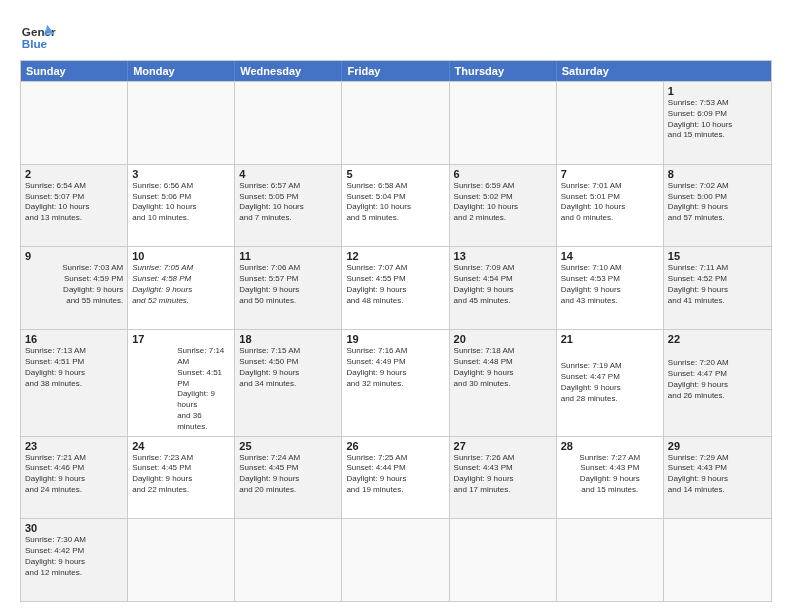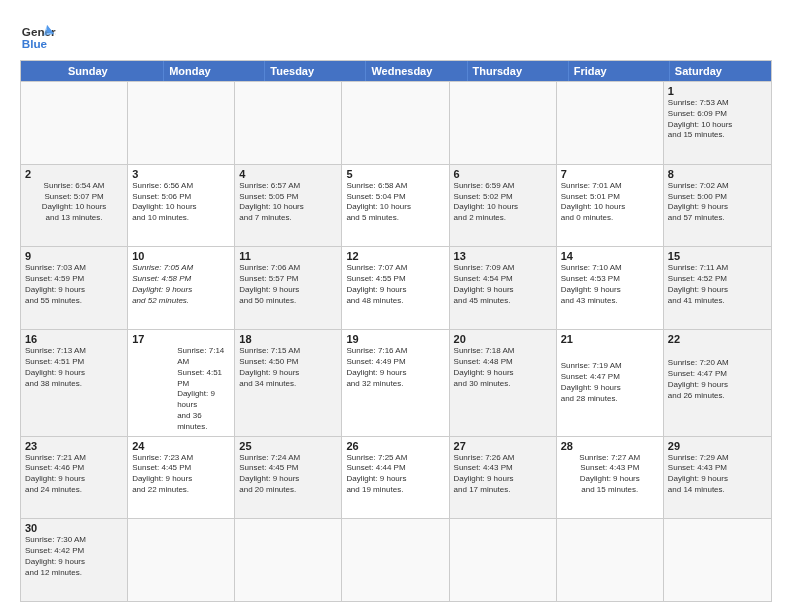--- a/index.html
+++ b/index.html
@@ -48,21 +48,20 @@
     .calendar {
       flex: 1;
       display: flex;
       flex-direction: column;
       border: 1px solid #ccc;
     }
     .cal-header {
       display: grid;
       grid-template-columns: repeat(7, 1fr);
       background: #4472C4;
-      padding-left: 42px;
     }
     .cal-header-cell {
       color: #fff;
       font-size: 11px;
       font-weight: bold;
       padding: 4px 5px;
       border-right: 1px solid #5585d5;
       text-align: left;
     }
     .cal-header-cell:last-child { border-right: none; }
@@ -117,24 +116,23 @@
     <div class="title-block">
       <div class="month-title"></div>
       <div class="location"></div>
     </div>
   </div>
 
   <div class="calendar">
     <div class="cal-header">
     <div class="cal-header-cell">Sunday</div>
         <div class="cal-header-cell">Monday</div>
-        <div class="cal-header-cell">Tuesday</div>
         <div class="cal-header-cell">Wednesday</div>
+        <div class="cal-header-cell">Friday</div>
         <div class="cal-header-cell">Thursday</div>
-        <div class="cal-header-cell">Friday</div>
         <div class="cal-header-cell">Saturday</div>
       </div>
     <div class="cal-body">
     <div class="cal-row">
           <div class="cal-cell empty"></div>
           <div class="cal-cell empty"></div>
           <div class="cal-cell empty"></div>
           <div class="cal-cell empty"></div>
           <div class="cal-cell empty"></div>
           <div class="cal-cell empty"></div>
@@ -142,21 +140,21 @@
             <span class="day-num">1</span>
             <div class="cell-info" style="white-space: pre-line;">Sunrise: 7:53 AM
 Sunset: 6:09 PM
 Daylight: 10 hours
 and 15 minutes.</div>
           </div>
         </div>
         <div class="cal-row">
           <div class="cal-cell shaded">
             <span class="day-num">2</span>
-            <div class="cell-info" style="white-space: pre-line; text-align: center;">Sunrise: 6:54 AM
+            <div class="cell-info" style="white-space: pre-line;">Sunrise: 6:54 AM
 Sunset: 5:07 PM
 Daylight: 10 hours
 and 13 minutes.</div>
           </div>
           <div class="cal-cell">
             <span class="day-num">3</span>
             <div class="cell-info" style="white-space: pre-line;">Sunrise: 6:56 AM
 Sunset: 5:06 PM
 Daylight: 10 hours
 and 10 minutes.</div>
@@ -193,21 +191,21 @@
             <span class="day-num">8</span>
             <div class="cell-info" style="white-space: pre-line;">Sunrise: 7:02 AM
 Sunset: 5:00 PM
 Daylight: 9 hours
 and 57 minutes.</div>
           </div>
         </div>
         <div class="cal-row">
           <div class="cal-cell shaded">
             <span class="day-num">9</span>
-            <div class="cell-info" style="white-space: pre-line;">Sunrise: 7:03 AM
+            <div class="cell-info" style="white-space: pre-line; text-align: right;">Sunrise: 7:03 AM
 Sunset: 4:59 PM
 Daylight: 9 hours
 and 55 minutes.</div>
           </div>
           <div class="cal-cell">
             <span class="day-num">10</span>
             <div class="cell-info" style="white-space: pre-line; font-style: italic;">Sunrise: 7:05 AM
 Sunset: 4:58 PM
 Daylight: 9 hours
 and 52 minutes.</div>

